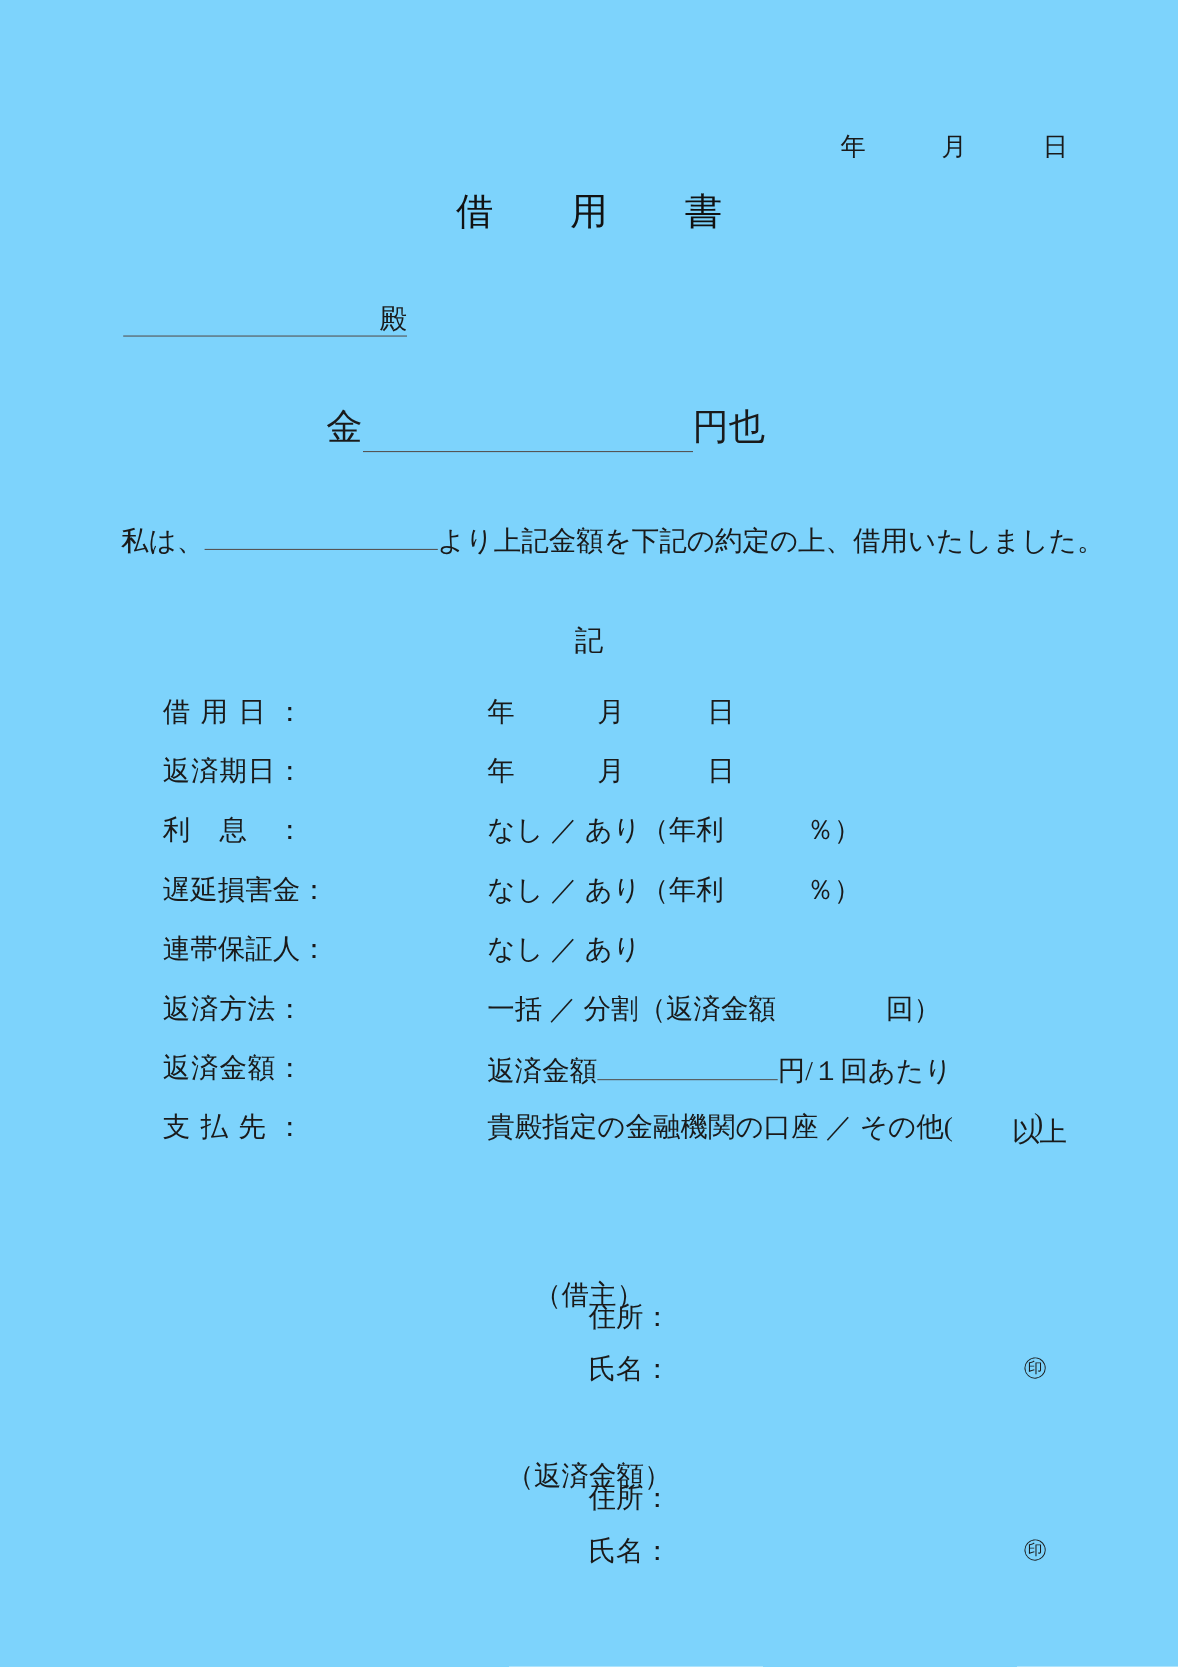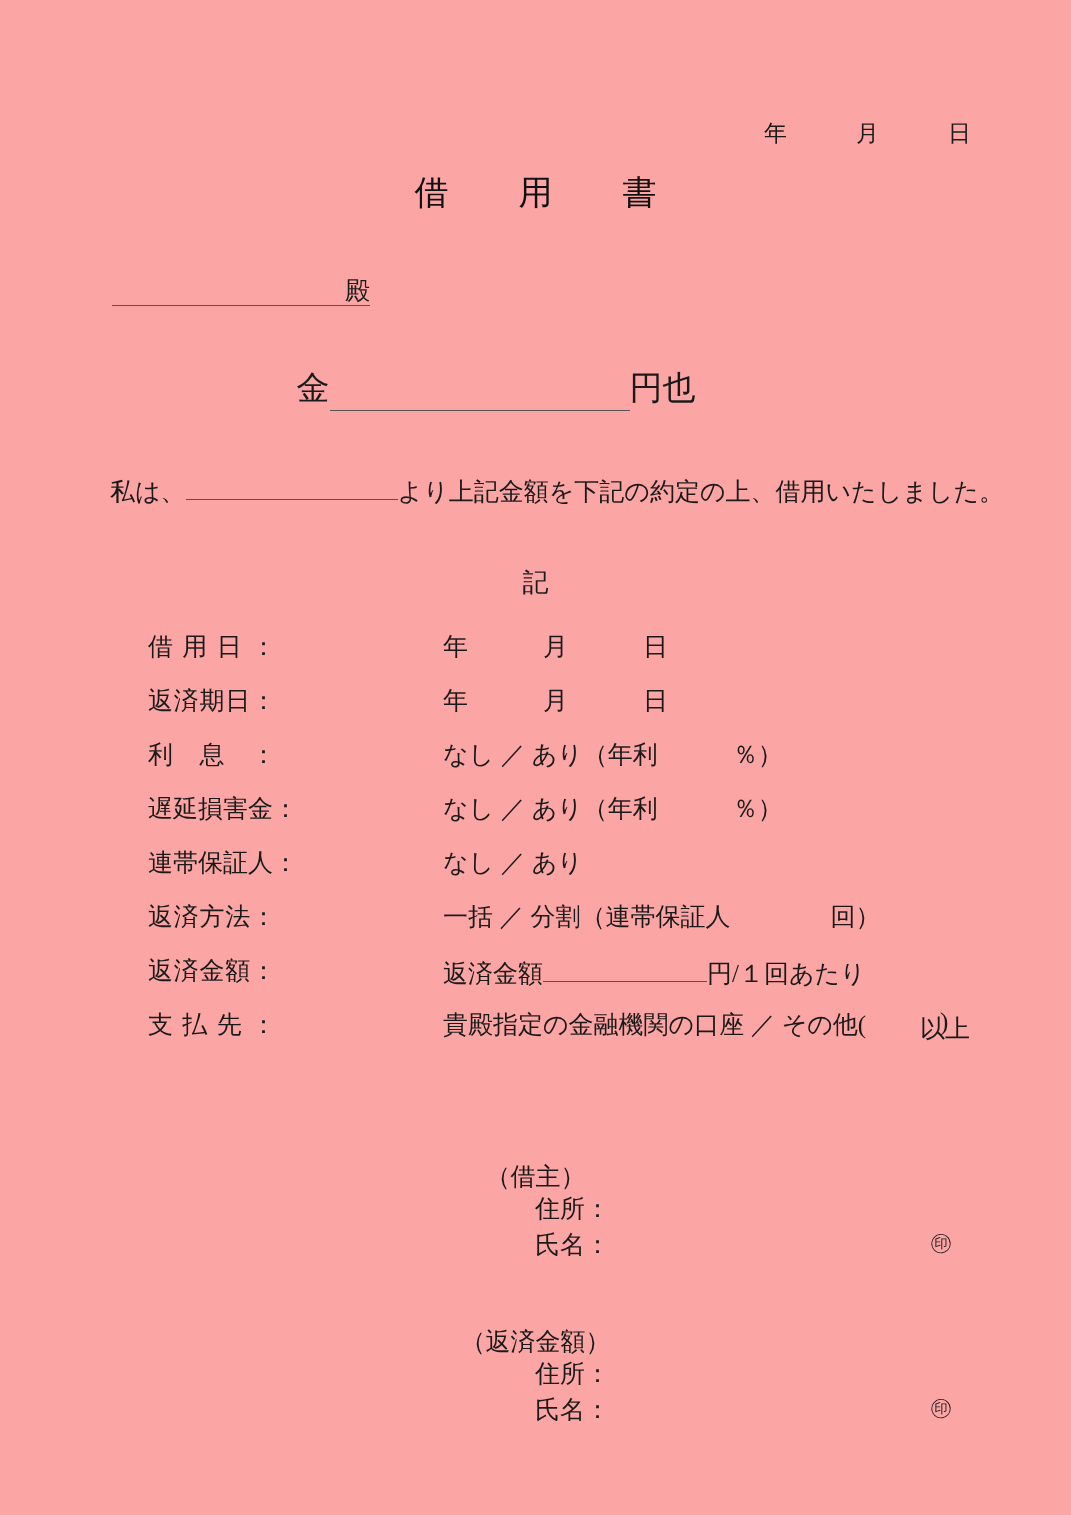--- a/index.html
+++ b/index.html
@@ -15,21 +15,21 @@
     font-family: "Liberation Serif", "DejaVu Serif", serif;
     color: #1a1a1a;
     overflow: hidden;
   }
 
   .page {
     position: absolute;
     inset: 0;
     width: 1071px;
     height: 1515px;
-    background: #fca5a5;
+    background: #7dd3fc;
   }
 
   
   .date-line {
     position: absolute;
     top: 118px;
     right: 100px;
     font-size: 23px;
     letter-spacing: 0;
     white-space: pre;
@@ -177,21 +177,21 @@
     width: 1071px;
     text-align: center;
     top: 0;
     margin-top: 20px;
   }
   .sig-field {
     position: absolute;
     left: 535px;
     white-space: nowrap;
   }
-  .sig-field.addr { top: 52px; }
+  .sig-field.addr { top: 40px; }
   .sig-field.name { top: 88px; }
   .seal {
     position: absolute;
     left: 930px;
     top: 88px;
     font-size: 22px;
     font-family: "DejaVu Sans", sans-serif;
   }
 </style>
 </head>
@@ -274,21 +274,21 @@
     </div>
 
     <div class="row">
       <span class="label">
         <span class="ch">返</span>
           <span class="ch">済</span>
           <span class="ch">方</span>
           <span class="ch">法</span>
           <span class="ch">：</span>
       </span>
-      <span class="value">一括 ／ 分割（連帯保証人　　　　回）</span>
+      <span class="value">一括 ／ 分割（返済金額　　　　回）</span>
     </div>
 
     <div class="row">
       <span class="label">
         <span class="ch">返</span>
           <span class="ch">済</span>
           <span class="ch">金</span>
           <span class="ch">額</span>
           <span class="ch">：</span>
       </span>

